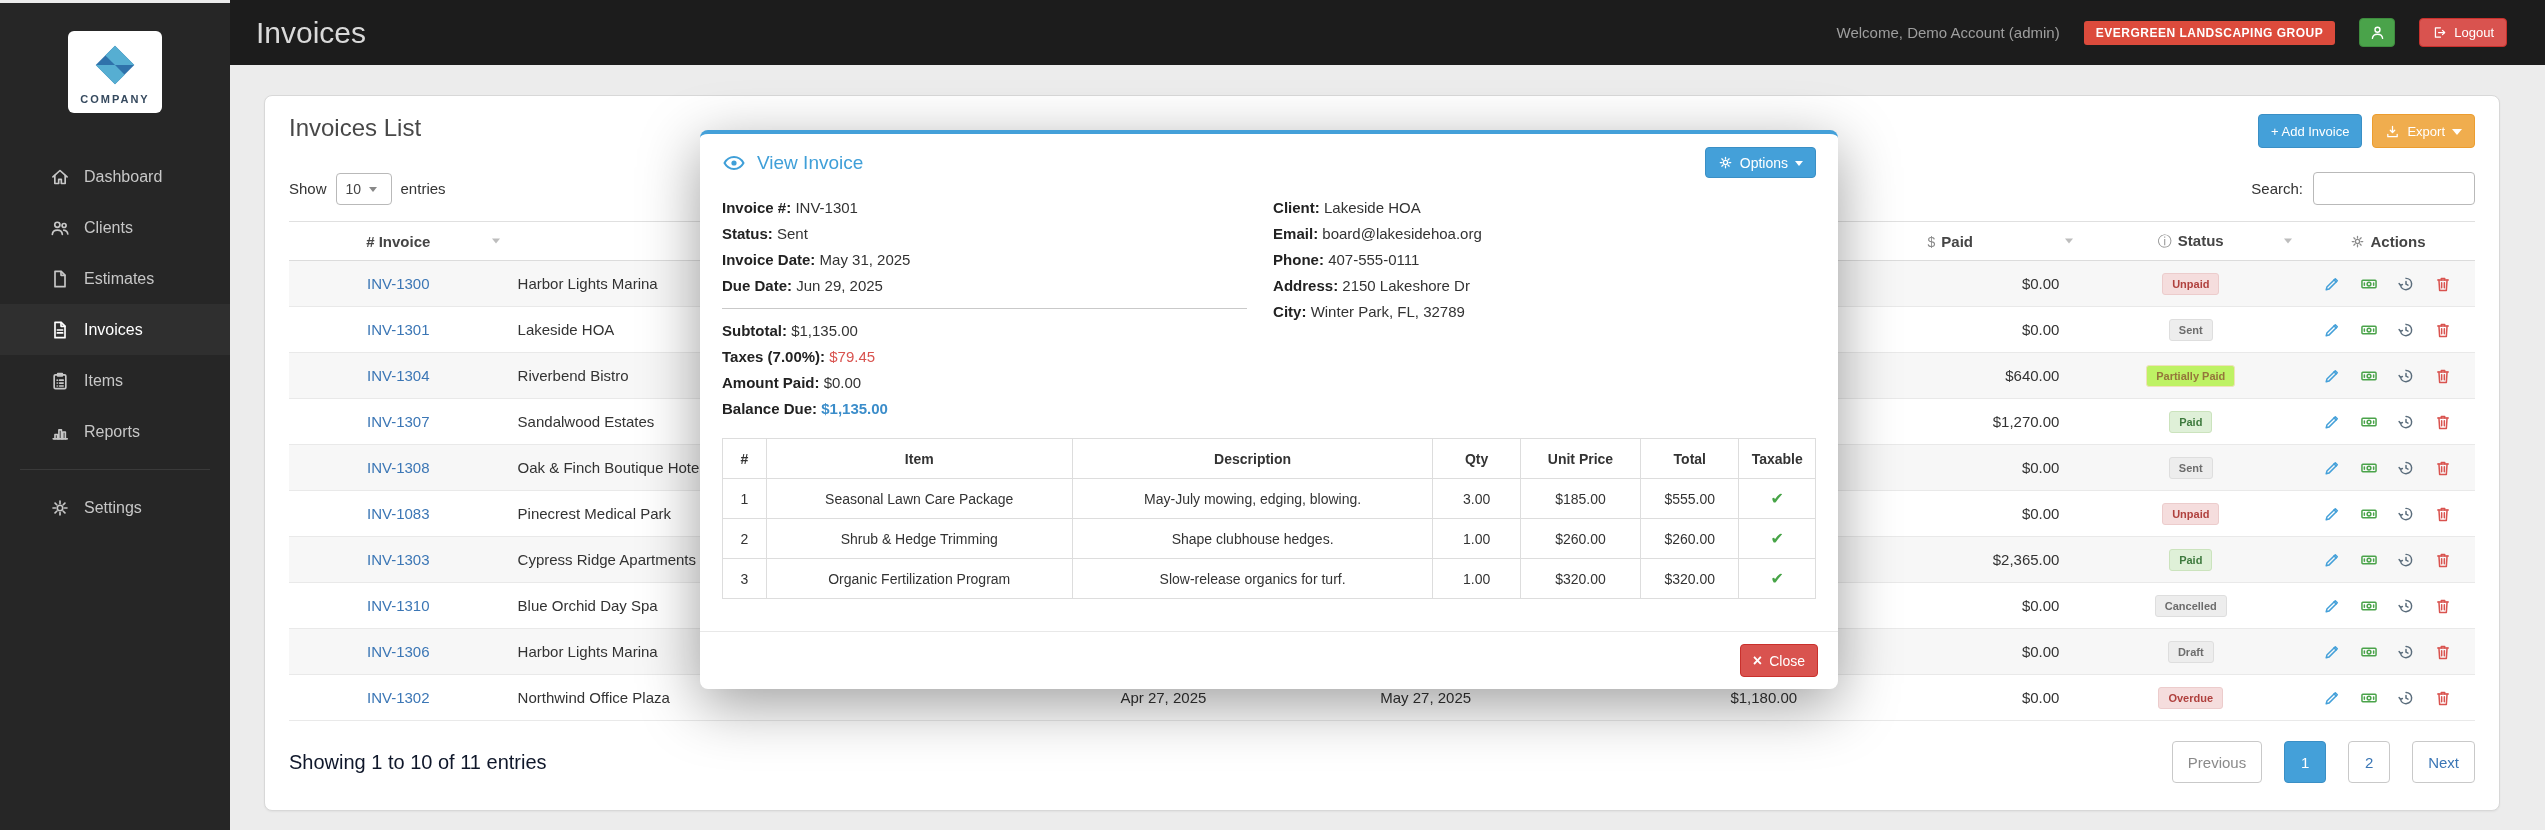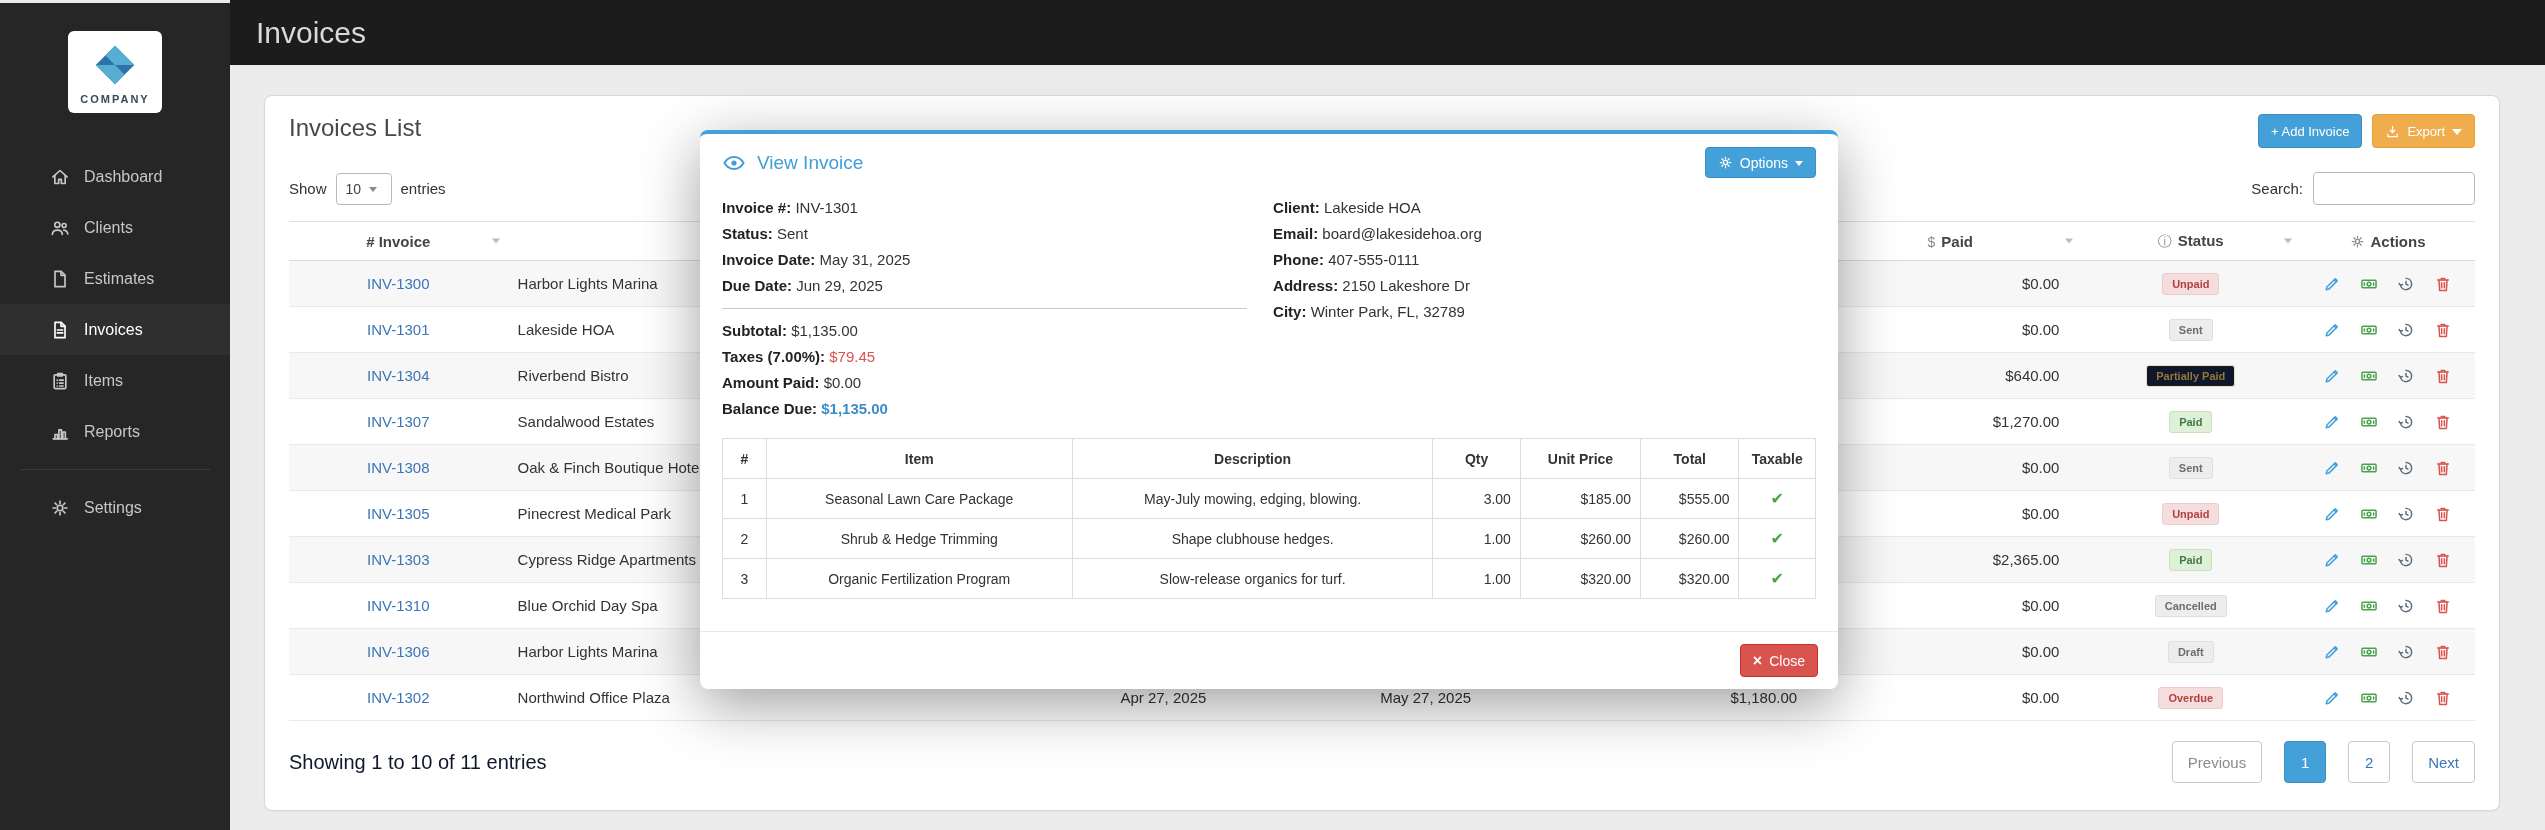--- a/index.html
+++ b/index.html
@@ -59,21 +59,21 @@
   .sort{position:absolute;right:8px;top:50%;transform:translateY(-50%);width:0;height:0;border-left:4px solid transparent;border-right:4px solid transparent;border-top:5px solid #bdbdbd}
   .cell-invoice{text-align:center}
   .cell-invoice a{color:#3b76b5;text-decoration:none;cursor:pointer}
   .cell-date{text-align:center}
   .cell-num{text-align:right;padding-right:22px !important}
   .cell-status{text-align:center}
   .cell-actions{text-align:center;white-space:nowrap}
   .badge{display:inline-block;font-size:11px;font-weight:bold;padding:4px 9px;border-radius:3px;border:1px solid transparent;white-space:nowrap}
   .b-unpaid,.b-overdue{background:#f5dddd;color:#b0413e;border-color:#ecccCc}
   .b-sent,.b-draft,.b-cancelled{background:#ededed;color:#6d6d6d;border-color:#dedede}
-  .b-partial{background:#0f172a;color:#94763a;border-color:#efe2ba}
+  .b-partial{background:#bef264;color:#94763a;border-color:#efe2ba}
   .b-paid{background:#dff0d8;color:#3e7a3e;border-color:#cbe3bd}
   .act{display:inline-flex;width:25px;height:25px;align-items:center;justify-content:center;margin:0 4px;cursor:pointer;vertical-align:middle}
   .act svg{width:18px;height:18px}
   .act-edit{color:#44a0d9}.act-pay{color:#4aa34a}.act-history{color:#5b6d7c}.act-del{color:#d9534f}
 
   .table-footer{display:flex;align-items:center;margin-top:20px}
   .info-text{font-size:20px;color:#0f172a}
   .pagination{margin-left:auto;display:flex;gap:22px;align-items:center}
   .page-btn{min-width:42px;height:42px;border:1px solid #c9c9c9;background:#fff;border-radius:4px;font-size:15px;color:#3b76b5;display:inline-flex;align-items:center;justify-content:center;padding:0 15px;cursor:pointer}
   .page-btn.disabled{color:#8a8a8a}
@@ -93,21 +93,21 @@
   .d-right{width:52%;padding-left:26px}
   .d-line{font-size:15px;line-height:26px;color:#333}
   .d-line b{color:#222}
   .sep{border:none;border-top:1px solid #c9c9c9;margin:9px 0}
   .tax-val{color:#d9534f}
   .due-val{color:#3b8dca;font-weight:bold}
   .items-table{width:100%;border-collapse:collapse;margin-top:16px;table-layout:fixed}
   .items-table th,.items-table td{border:1px solid #ddd;font-size:14px;height:40px;padding:0 9px;vertical-align:middle}
   .items-table th{font-weight:bold;color:#333;text-align:center}
   .it-num,.it-item,.it-desc,.it-tax{text-align:center}
-  .it-qty,.it-price,.it-total{text-align:right}
+  .it-qty,.it-price,.it-total{text-align:center}
   .check-icon::before{content:"\2714";color:#47a447;font-size:16px}
   .modal-footer{padding:12px 20px;border-top:1px solid #e8e8e8;display:flex;justify-content:flex-end}
   .btn-close{background:#d9534f;border-color:#c9302c;height:33px;font-size:14px}
   .x-icon{font-size:16px;font-weight:bold;line-height:1}
 </style>
 </head>
 <body>
 
 <svg width="0" height="0" style="position:absolute" aria-hidden="true">
   <defs>
@@ -237,20 +237,35 @@
         <svg class="icon-svg">
           <use href="#i-gear"></use>
         </svg>
         <span>Settings</span>
       </a>
   </nav>
 </aside>
 
 <header class="topbar">
   <h1 class="topbar-title">Invoices</h1>
+  <div class="topbar-right">
+    <span class="welcome">Welcome, Demo Account (admin)</span>
+    <span class="org-badge">EVERGREEN LANDSCAPING GROUP</span>
+    <button class="user-btn">
+        <svg class="icon-svg">
+          <use href="#i-user"></use>
+        </svg>
+      </button>
+    <button class="logout-btn">
+        <svg class="icon-svg">
+          <use href="#i-logout"></use>
+        </svg>
+        <span>Logout</span>
+      </button>
+  </div>
 </header>
 
 <main class="content">
   <div class="card">
     <div class="card-top">
       <h2 class="card-heading">Invoices List</h2>
       <div class="card-actions">
         <button class="btn btn-add">+ Add Invoice</button>
         <button class="btn btn-export">
           <svg class="icon-svg">
@@ -452,21 +467,21 @@
                 </svg>
               </span>
             <span class="act act-del">
                 <svg class="icon-svg">
                   <use href="#i-trash"></use>
                 </svg>
               </span>
           </td>
         </tr>
         <tr>
-          <td class="cell-invoice"><a>INV-1305</a></td>
+          <td class="cell-invoice"><a>INV-1083</a></td>
           <td class="cell-client">Pinecrest Medical Park</td>
           <td class="cell-date"></td>
           <td class="cell-date"></td>
           <td class="cell-num"></td>
           <td class="cell-num">$0.00</td>
           <td class="cell-status"><span class="badge b-unpaid">Unpaid</span></td>
           <td class="cell-actions">
             <span class="act act-edit">
                 <svg class="icon-svg">
                   <use href="#i-pencil"></use>

